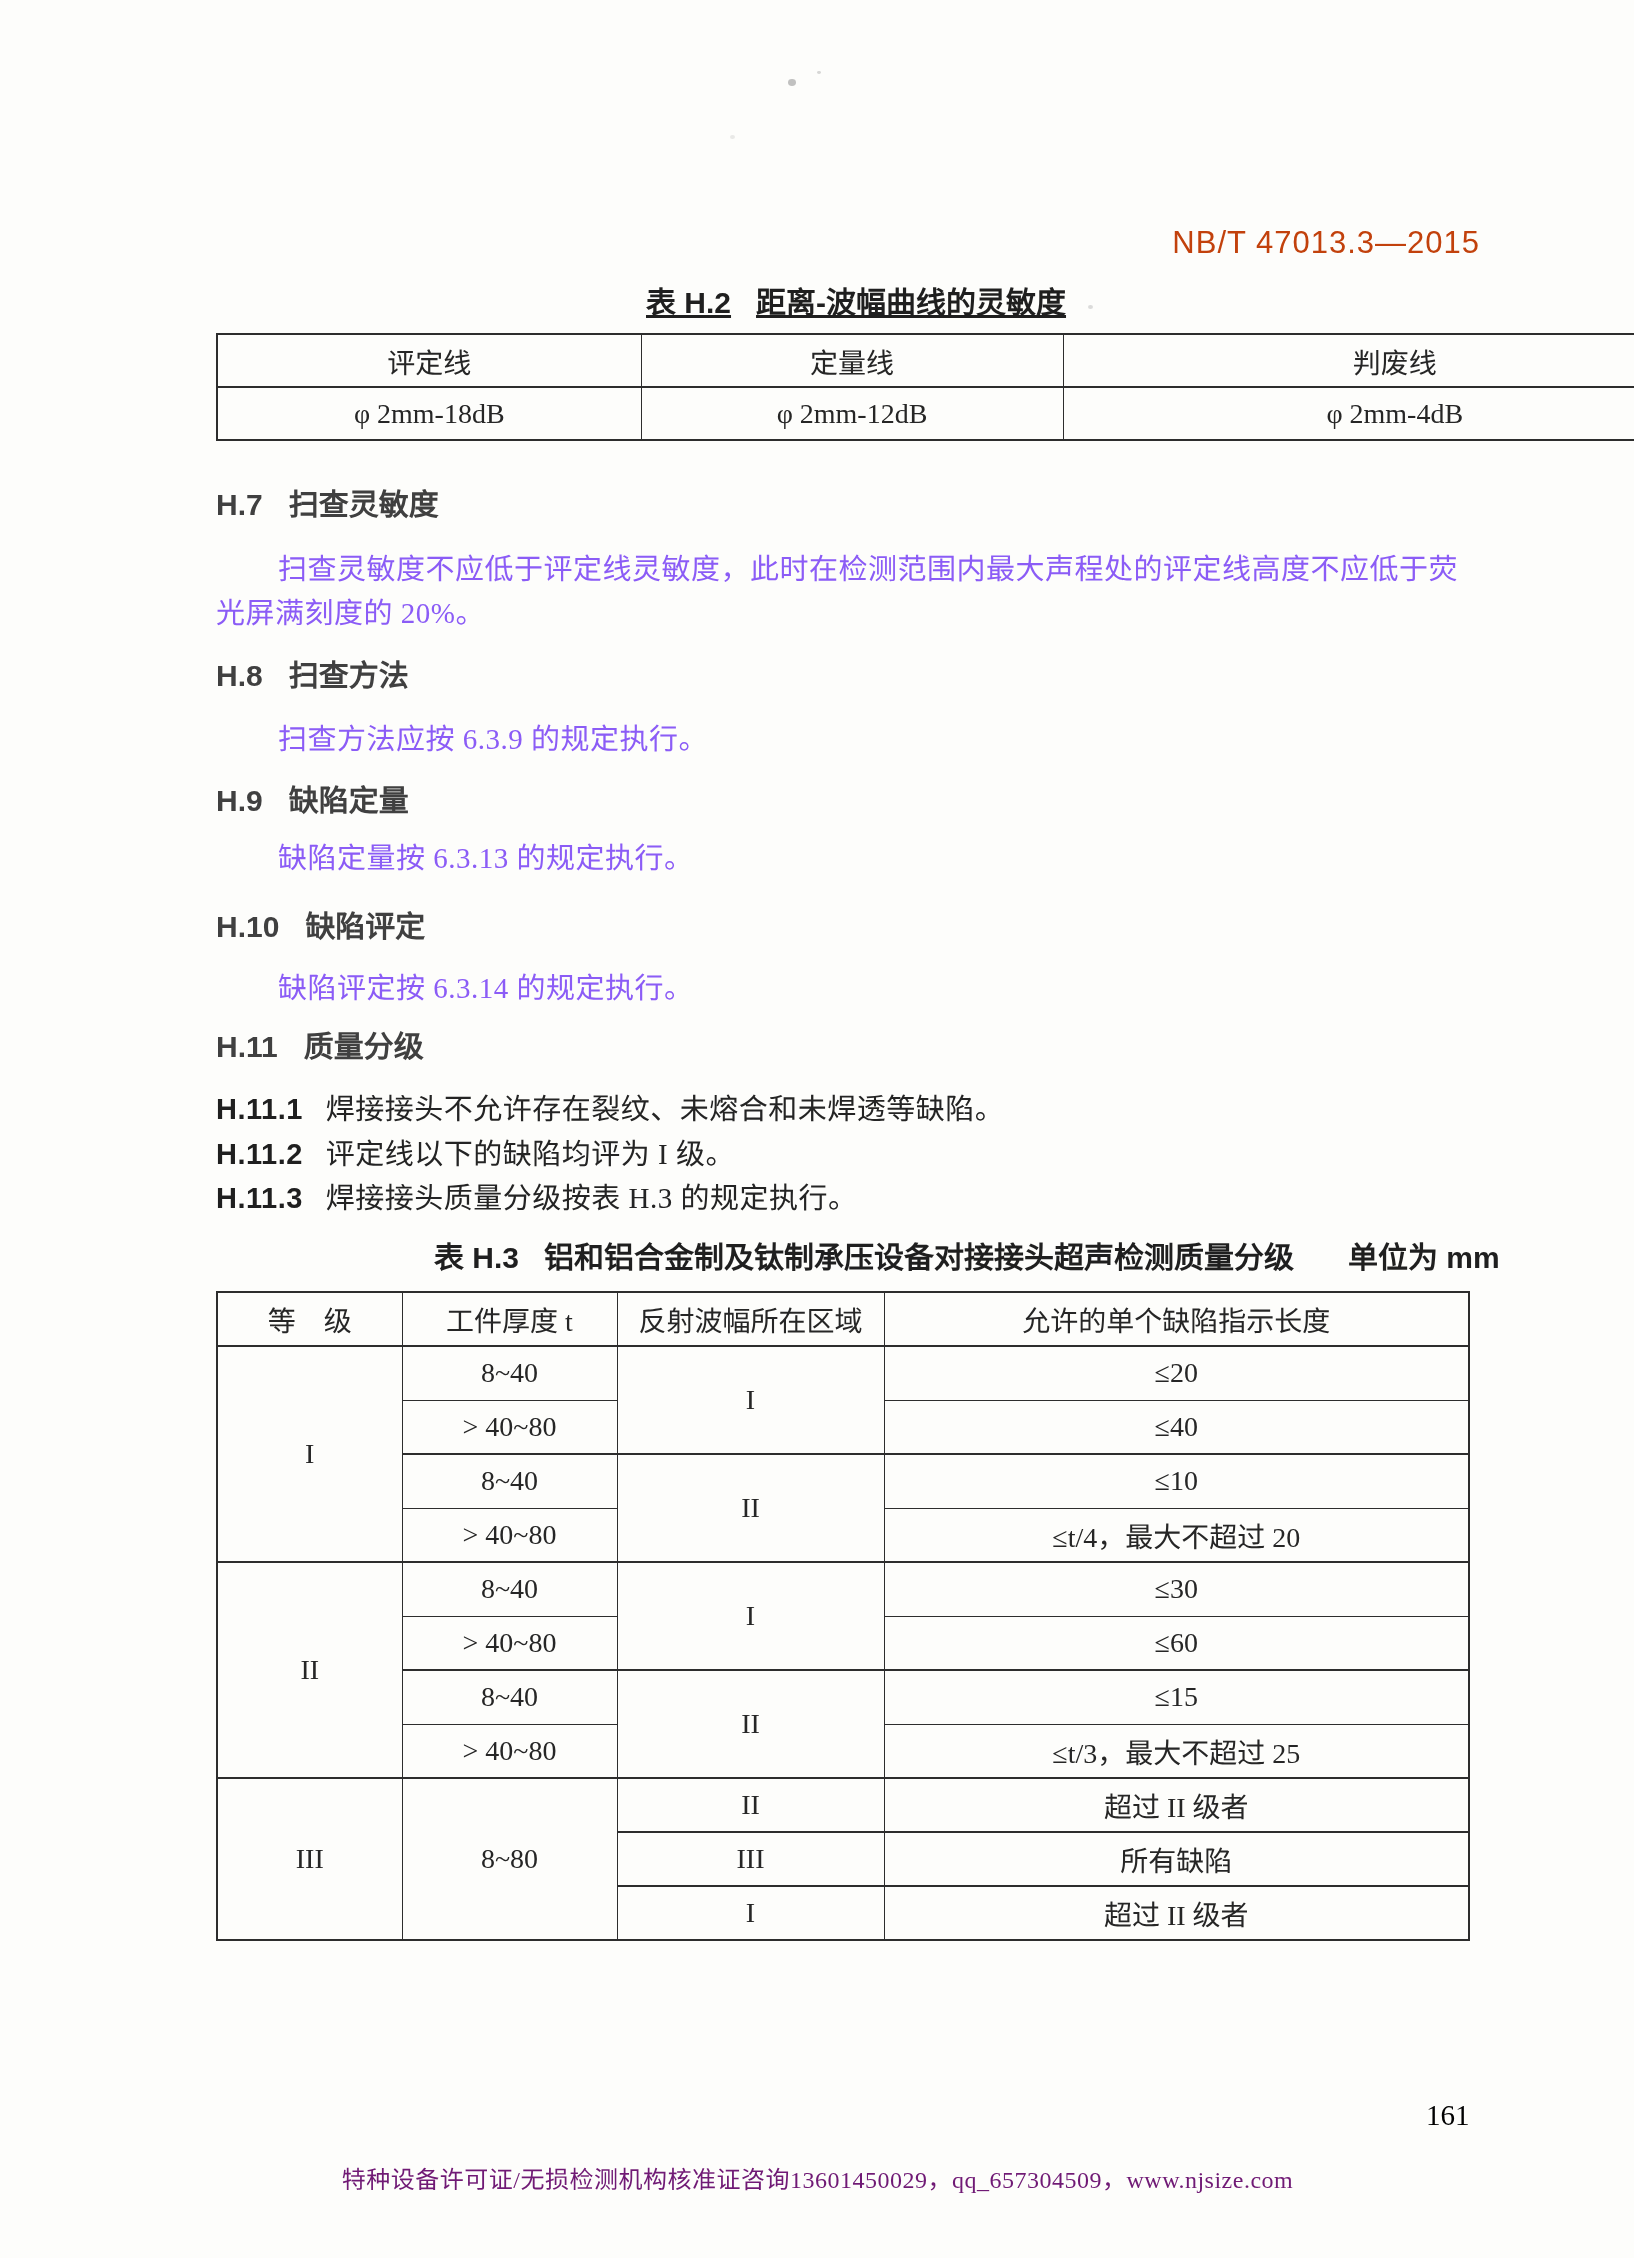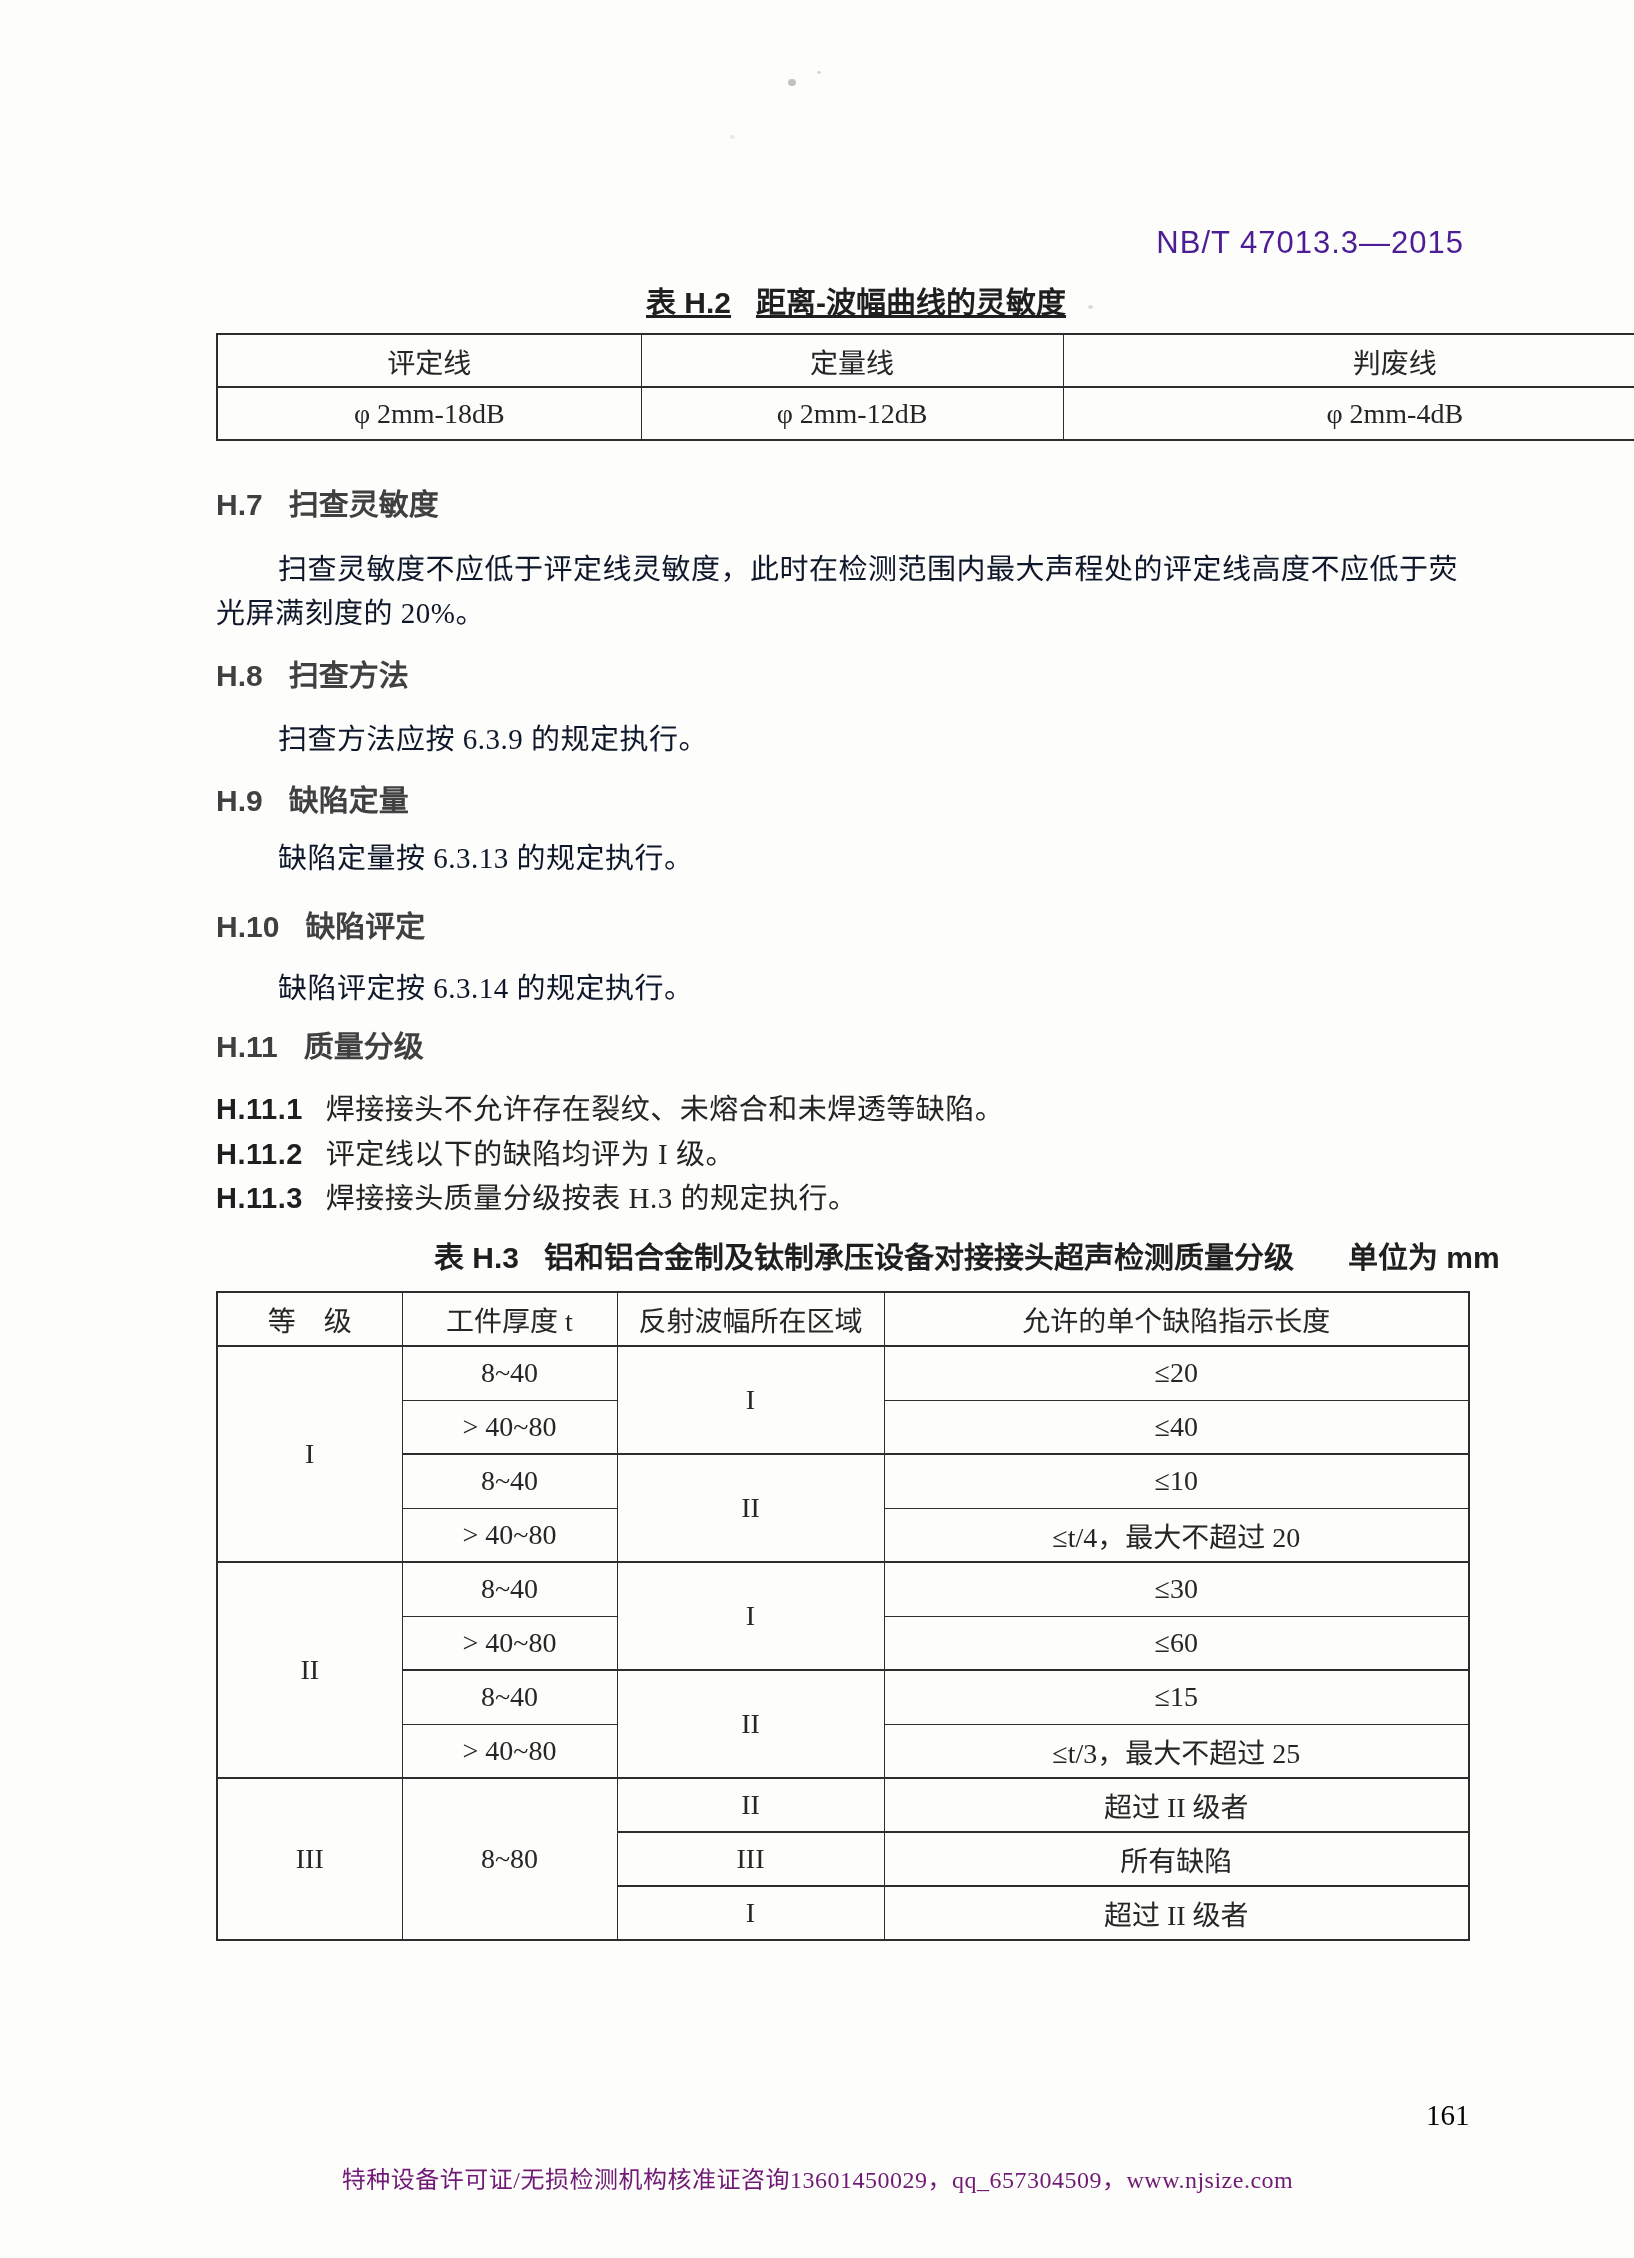--- a/index.html
+++ b/index.html
@@ -13,23 +13,23 @@
     overflow:hidden;
   }
   
   .speck{position:absolute;background:#8f8f8f;border-radius:50%;}
   .s1{left:788px;top:79px;width:7.7px;height:6.8px;opacity:.55;}
   .s2{left:817px;top:71px;width:3.9px;height:2.9px;opacity:.35;}
   .s3{left:730px;top:135px;width:4.8px;height:3.9px;opacity:.18;}
   .s4{left:1088px;top:305px;width:4.8px;height:3.9px;opacity:.3;}
 
   .hdr{
-    position:absolute;top:225px;right:171px;
-    font-family:"Liberation Sans","DejaVu Sans",sans-serif;
-    font-size:31px;letter-spacing:1px;color:#4c1d95;
+    position:absolute;top:225px;right:155px;
+    font-family:"Liberation Sans","DejaVu Sans",sans-serif;
+    font-size:31px;letter-spacing:1px;color:#c2410c;
   }
 
   .tbl-title{
     position:absolute;display:flex;white-space:nowrap;
     font-family:"Liberation Sans","DejaVu Sans",sans-serif;
     font-weight:700;font-size:30px;color:#1f1f1f;line-height:39px;
   }
   .tbl-title .lbl{margin-right:25px;}
   .t2-title{top:283px;left:646px;text-decoration:underline;}
   .t3-title{top:1238px;left:434px;}
@@ -51,21 +51,21 @@
   .sec{
     position:absolute;left:216px;display:flex;white-space:nowrap;
     font-family:"Liberation Sans","DejaVu Sans",sans-serif;
     font-weight:700;font-size:30px;color:#404040;line-height:44px;align-items:center;
   }
   .sec .sec-id{margin-right:26px;}
 
   .para{
     position:absolute;left:216px;width:1250px;margin:0;
     font-size:29px;line-height:44px;letter-spacing:0.5px;
-    text-indent:62px;color:#0f172a;
+    text-indent:62px;color:#8b5cf6;
   }
 
   .item{
     position:absolute;left:216px;white-space:nowrap;
     font-size:29px;line-height:44px;color:#242424;letter-spacing:0.5px;
   }
   .item .item-id{
     font-family:"Liberation Sans","DejaVu Sans",sans-serif;
     font-weight:700;font-size:29px;margin-right:23px;color:#1f1f1f;
   }

